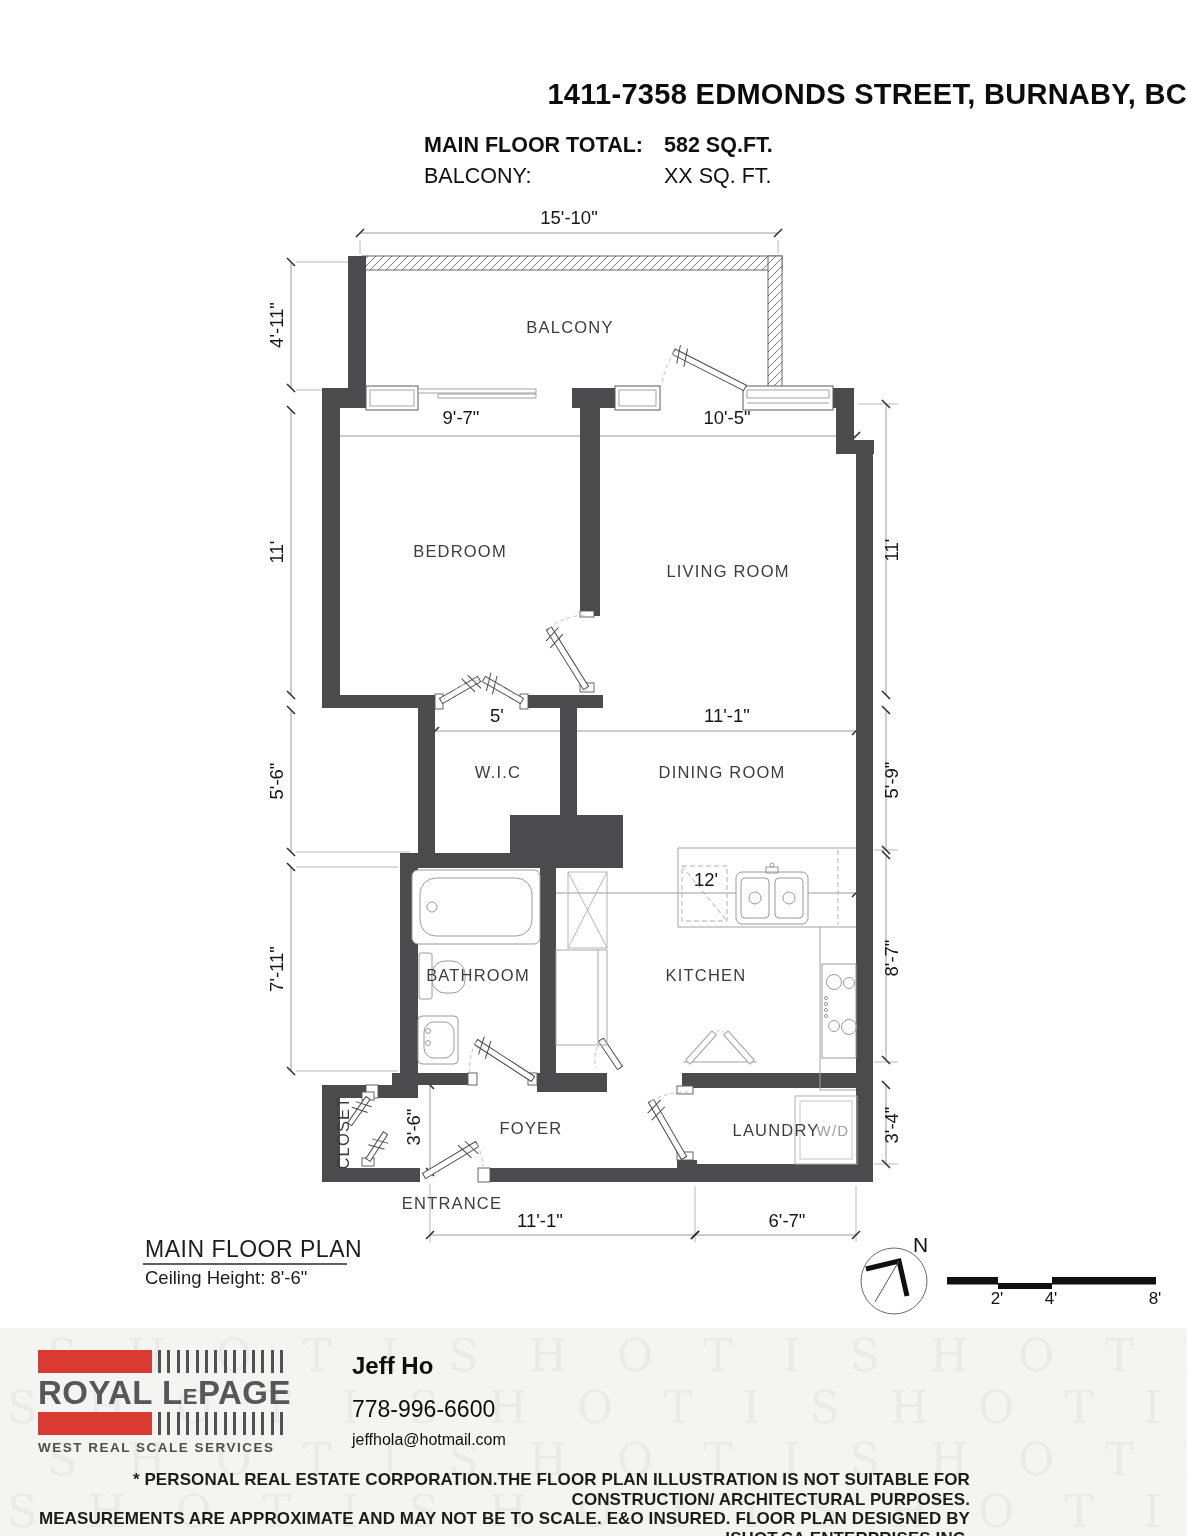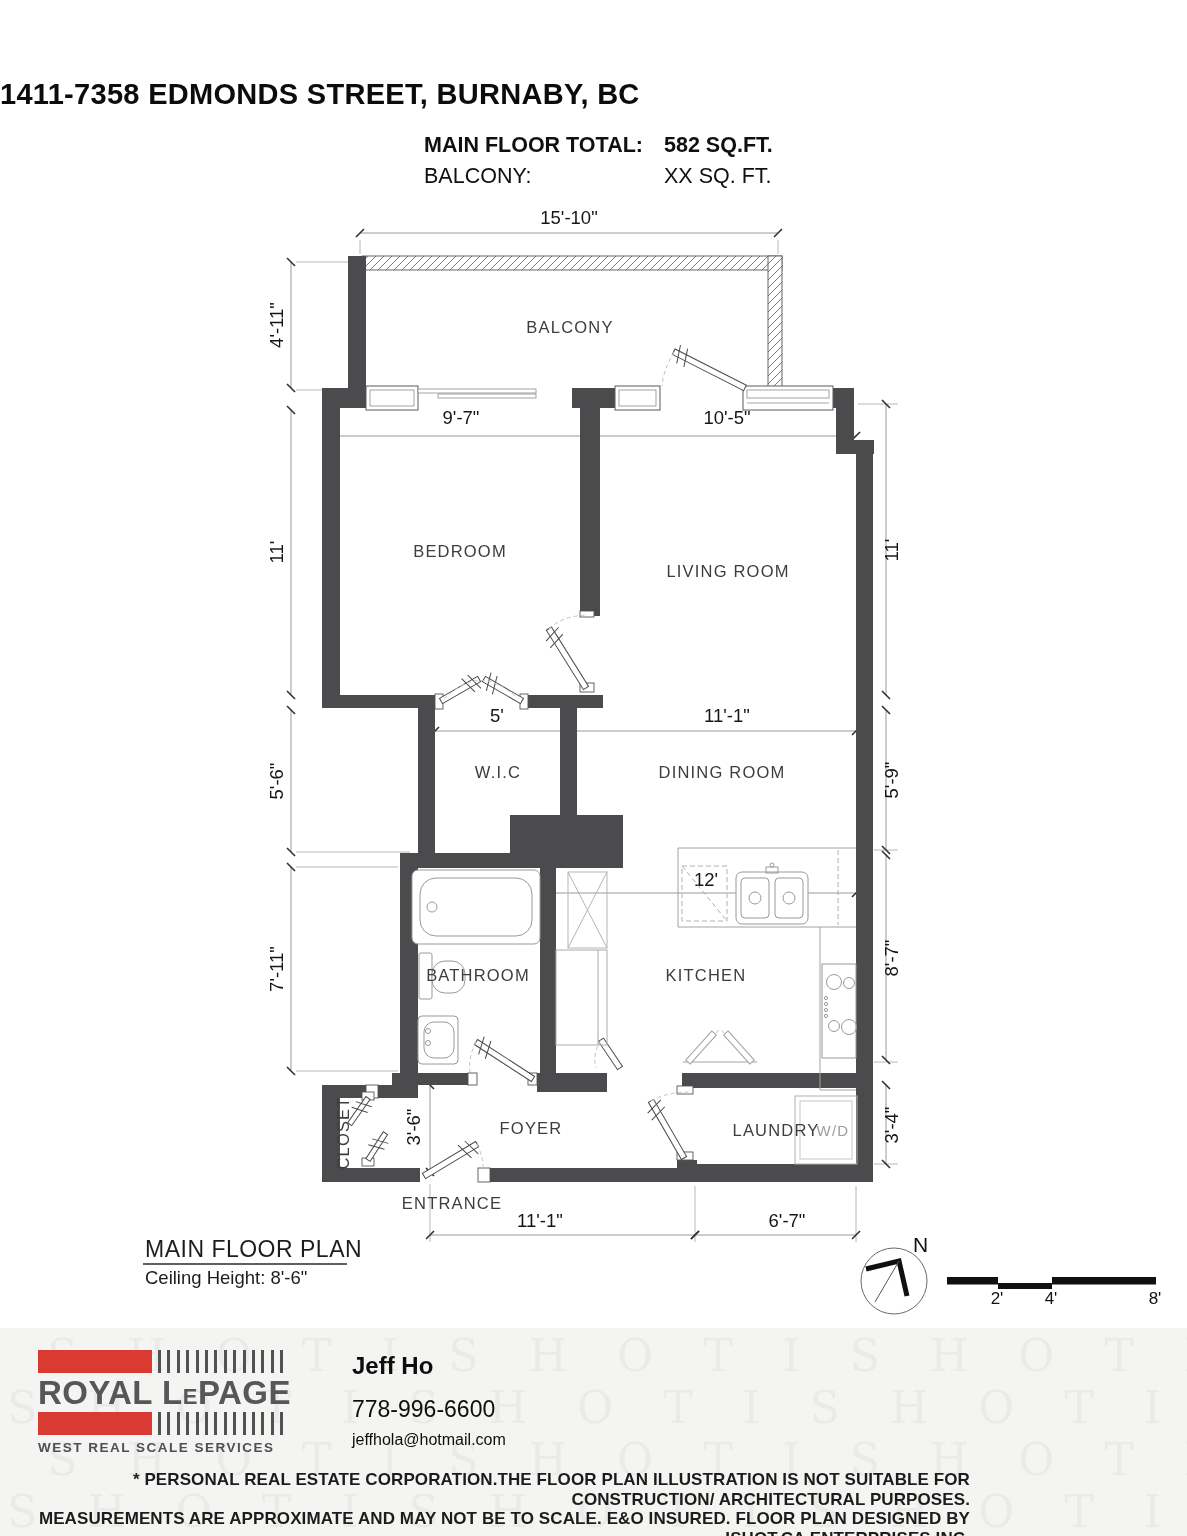--- a/index.html
+++ b/index.html
@@ -1,21 +1,21 @@
 <!DOCTYPE html>
 <html><head>
 <meta charset="utf-8">
 <style>
   html,body { margin:0; padding:0; }
   body {
     width:1187px; height:1536px; position:relative; background:#ffffff;
     font-family:"Liberation Sans", sans-serif; overflow:hidden;
   }
   .title {
-    position:absolute; top:78px; left:0; width:1187px; text-align:left;
+    position:absolute; top:78px; left:0; width:1187px; text-align:right;
     font-size:29px; font-weight:700; letter-spacing:.3px; color:#0c0c0c;
   }
   .subrows { position:absolute; top:133px; left:424px; width:480px; }
   .subrow { display:flex; height:31px; font-size:21.5px; color:#101010; align-items:flex-start; }
   .subrow .lbl { width:240px; }
   .subrow.b { font-weight:700; }
   #plan-svg { position:absolute; left:0; top:0; }
 
   .footer {
     position:absolute; left:0; top:1328px; width:1187px; height:208px;

